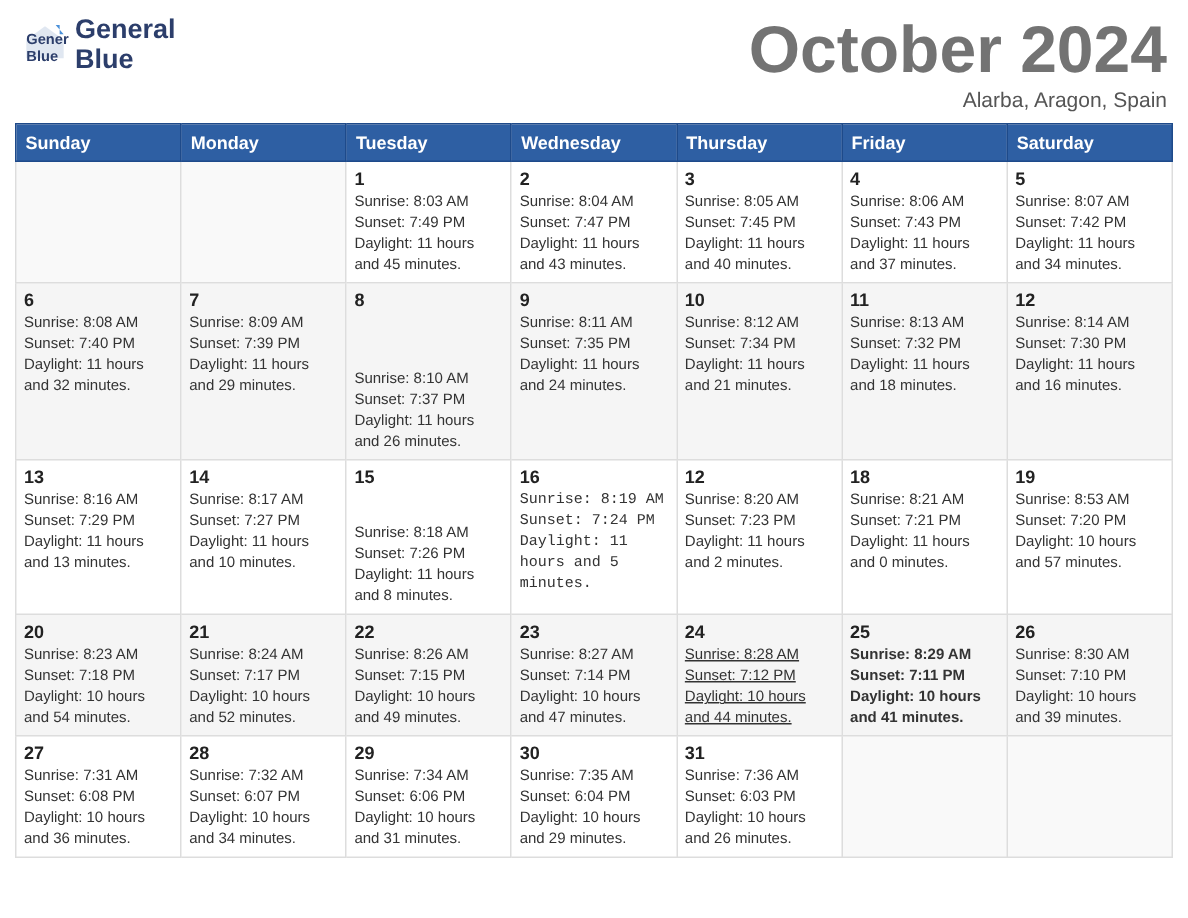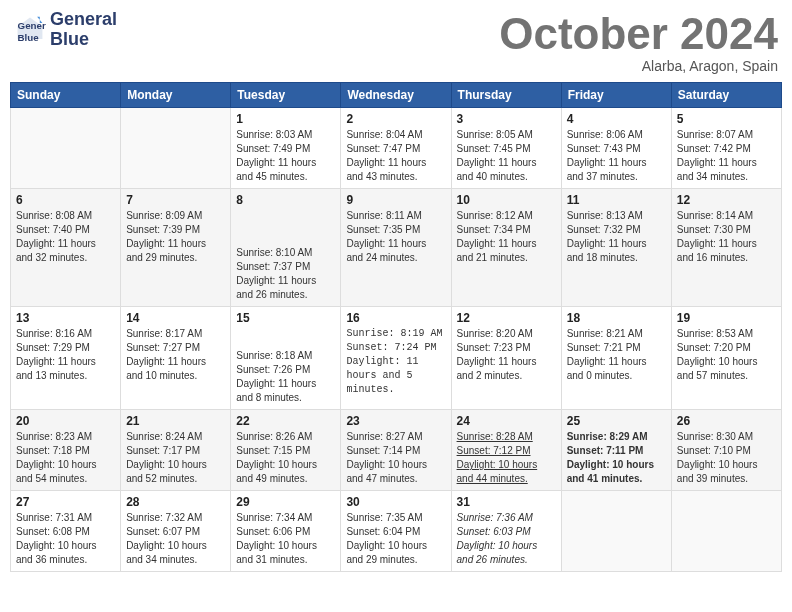--- a/index.html
+++ b/index.html
@@ -312,21 +312,21 @@
 Daylight: 10 hours and 31 minutes.</div>
         </td>
         <td>
           <div class="day-num">30</div>
           <div class="day-content" style="white-space: pre-line;">Sunrise: 7:35 AM
 Sunset: 6:04 PM
 Daylight: 10 hours and 29 minutes.</div>
         </td>
         <td>
           <div class="day-num">31</div>
-          <div class="day-content" style="white-space: pre-line; font-style: italic;">Sunrise: 7:36 AM
+          <div class="day-content" style="white-space: pre-line;">Sunrise: 7:36 AM
 Sunset: 6:03 PM
 Daylight: 10 hours and 26 minutes.</div>
         </td>
         <td class="empty"></td>
         <td class="empty"></td>
       </tr>
     </tbody>
 </table>
 
 </body></html>

